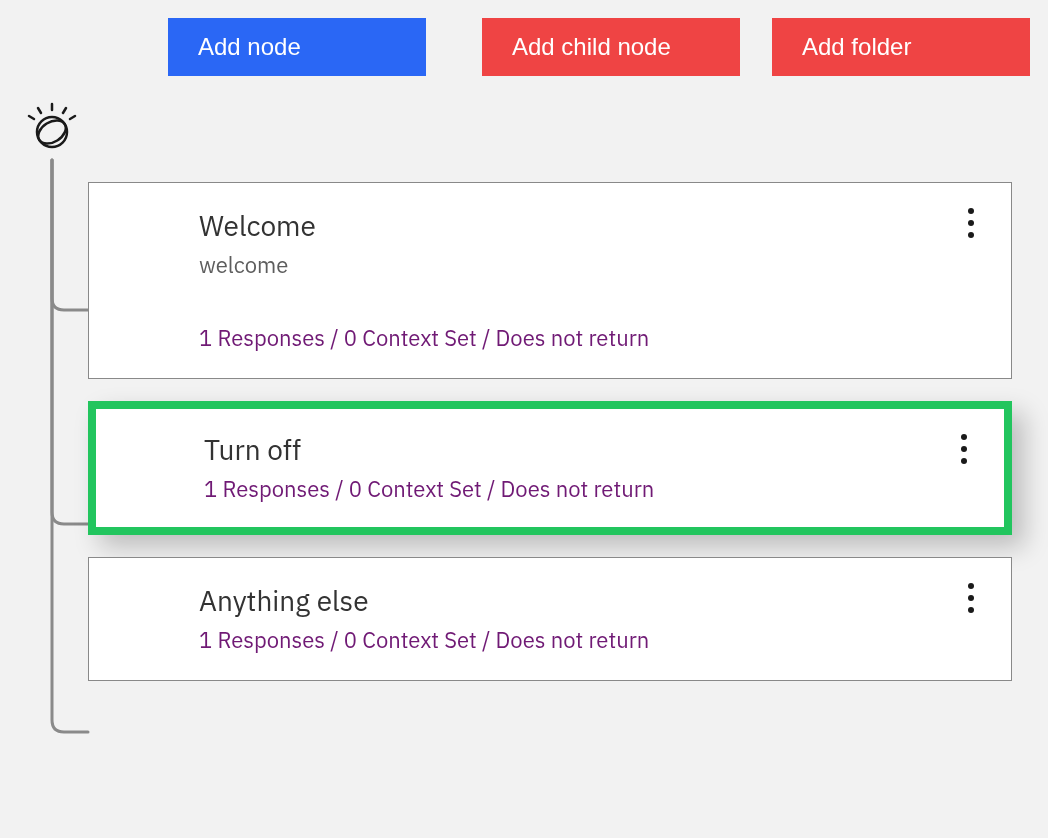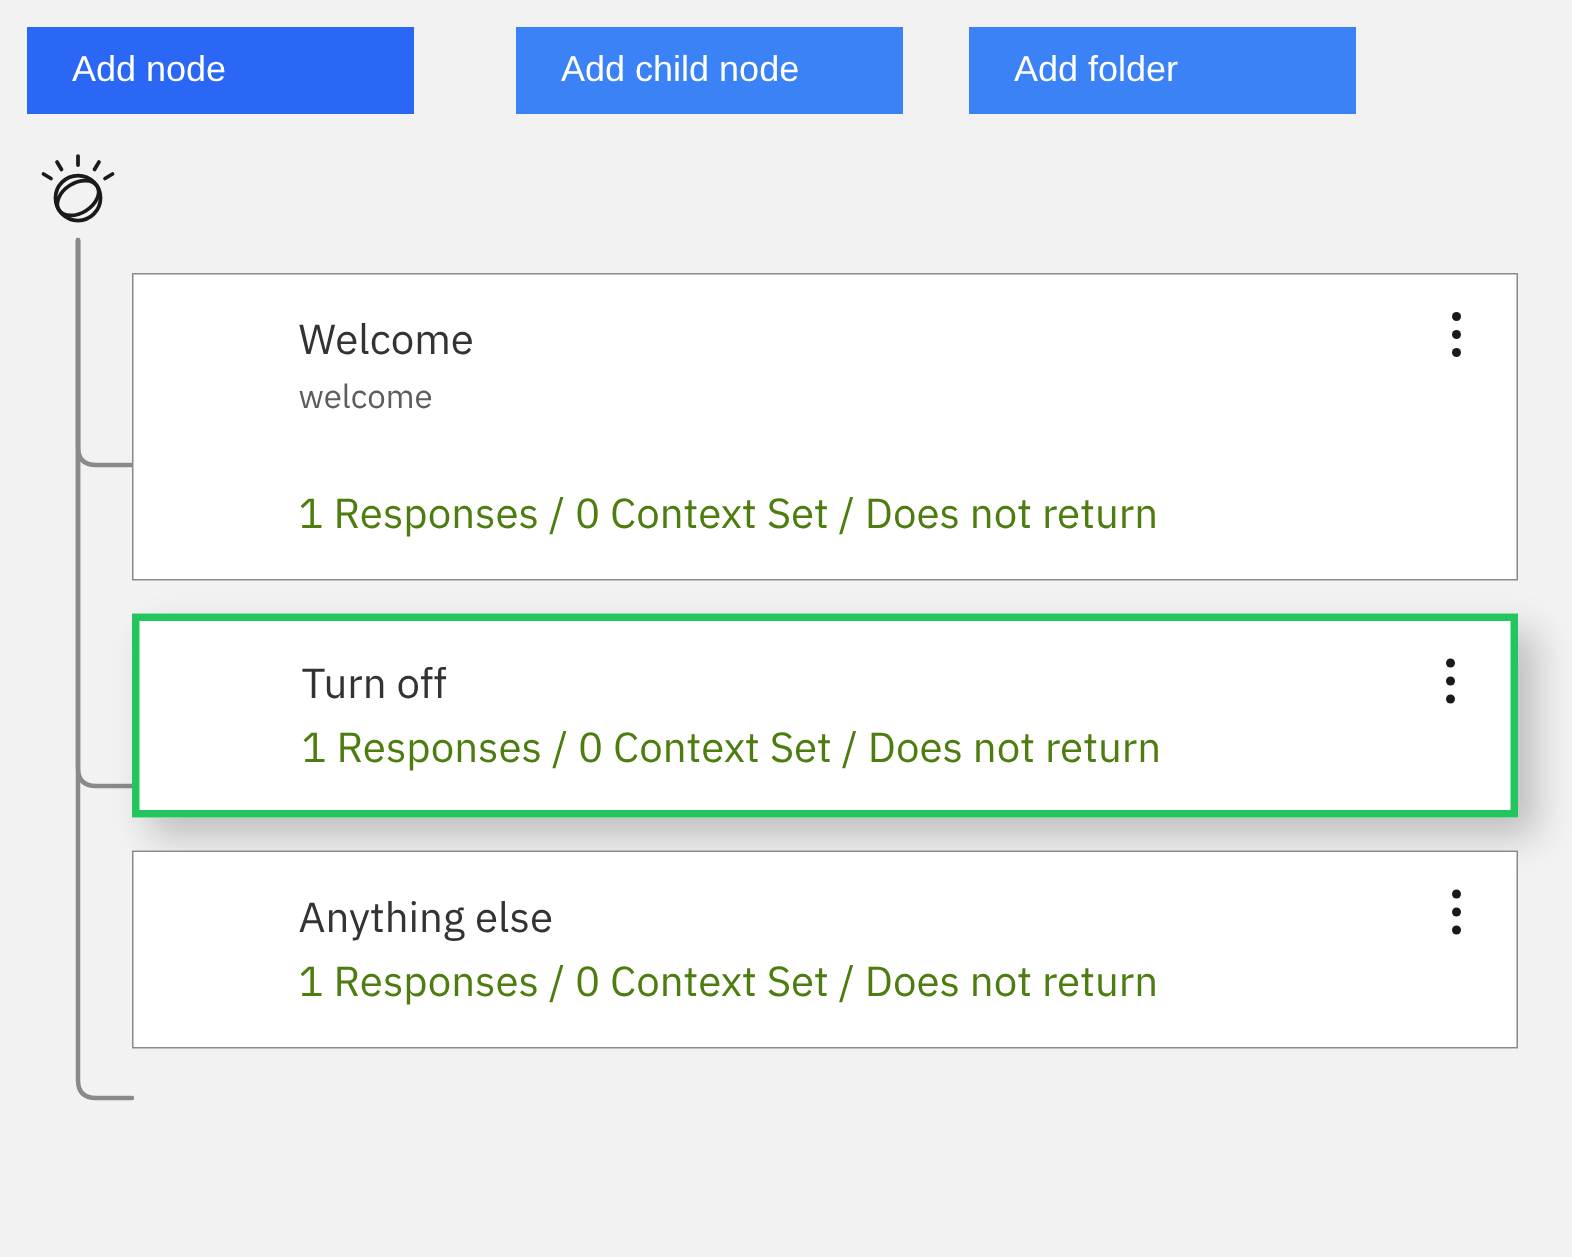--- a/index.html
+++ b/index.html
@@ -5,40 +5,41 @@
   * { box-sizing: border-box; margin: 0; padding: 0; }
   body {
     font-family: "IBM Plex Sans", -apple-system, BlinkMacSystemFont, "Segoe UI", Helvetica, Arial, sans-serif;
     background: #f2f2f2;
     width: 1048px;
     height: 838px;
     padding: 18px;
   }
   .toolbar {
     display: flex;
-    gap: 12px;
+    gap: 0;
     margin-bottom: 32px;
+    justify-content: flex-end;
   }
   .btn {
     height: 58px;
     display: flex;
     align-items: center;
     padding: 0 30px;
     font-size: 24px;
     font-weight: 400;
     cursor: pointer;
     border: none;
     width: 258px;
   }
   .btn-primary {
     background: #2a67f5;
     color: #fff;
   }
   .btn-dark {
-    background: #3b82f6;
+    background: #ef4444;
     color: #fff;
   }
   .btn-dark + .btn-dark {
     margin-left: 32px;
   }
   .btn-primary + .btn-dark {
     margin-left: 56px;
   }
 
   .tree-area {
@@ -69,38 +70,38 @@
 
   .node-card {
     position: relative;
     background: #fff;
     border: 1.5px solid #898989;
     padding: 24px 30px 26px 110px;
     margin-bottom: 22px;
     width: 924px;
   }
   .node-card.selected {
-    border: 5px solid #22c55e;
+    border: 8px solid #22c55e;
     box-shadow: 12px 12px 24px rgba(0,0,0,0.22);
     padding: 22px 28px 24px 108px;
   }
   .node-title {
     font-size: 28px;
     color: #333;
     font-weight: 400;
     margin-bottom: 6px;
   }
   .node-condition {
     font-size: 22px;
     color: #5d5d5d;
     margin-bottom: 44px;
   }
   .node-summary {
-    font-size: 28px;
-    color: #4d7c0f;
+    font-size: 22px;
+    color: #701a75;
   }
   .kebab {
     position: absolute;
     right: 28px;
     top: 20px;
     width: 24px;
     height: 40px;
     cursor: pointer;
     display: flex;
     flex-direction: column;

